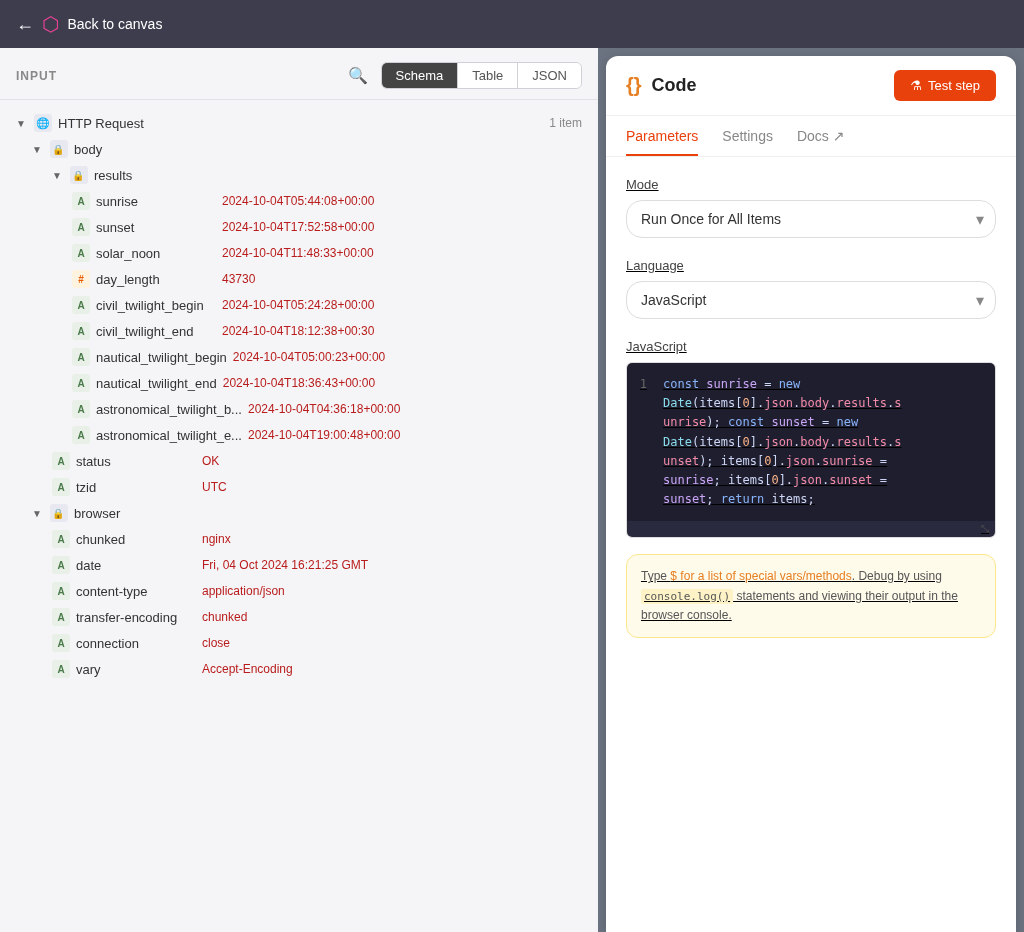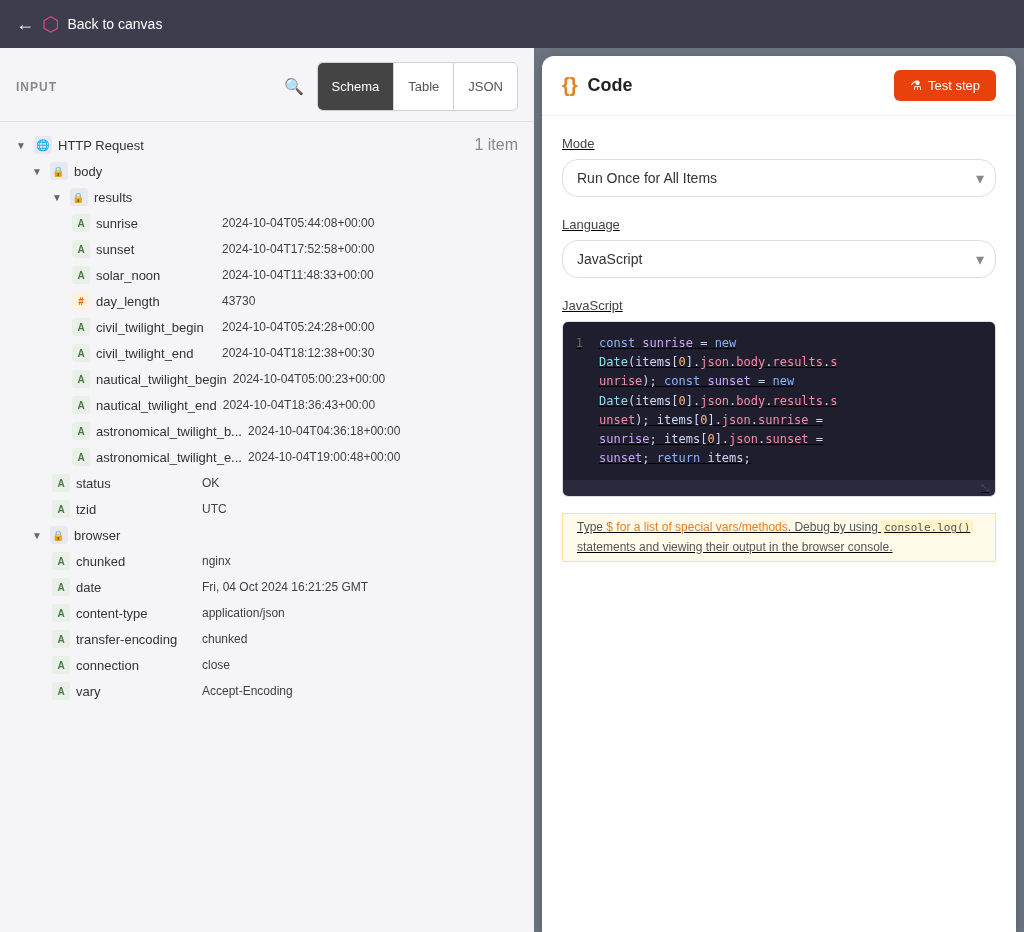--- a/index.html
+++ b/index.html
@@ -39,21 +39,21 @@
     
     .main-content {
       display: flex;
       flex: 1;
       overflow: hidden;
     }
 
     
     .left-panel {
       background: #f5f5f7;
-      width: 534px;
+      width: 598px;
       flex-shrink: 0;
       display: flex;
       flex-direction: column;
       overflow: hidden;
     }
 
     .left-header {
       display: flex;
       align-items: center;
       justify-content: space-between;
@@ -84,21 +84,21 @@
     }
 
     .tab-group {
       display: flex;
       border: 1px solid #d0d0d8;
       border-radius: 6px;
       overflow: hidden;
     }
 
     .tab-btn {
-      padding: 16px 14px;
+      padding: 5px 14px;
       font-size: 13px;
       border: none;
       background: white;
       cursor: pointer;
       color: #555;
     }
     .tab-btn.active {
       background: #444;
       color: white;
     }
@@ -154,27 +154,27 @@
     .type-a { background: #e8f0e8; color: #4a7a4a; }
     .type-hash { background: #fff3e0; color: #e65c00; }
 
     .item-name {
       font-weight: 500;
       color: #333;
       min-width: 120px;
     }
 
     .item-value {
-      color: #404040;
+      color: #b91c1c;
       font-size: 12px;
     }
 
     .item-count {
       margin-left: auto;
-      font-size: 16px;
+      font-size: 12px;
       color: #888;
     }
 
     
     .indent-0 { padding-left: 16px; }
     .indent-1 { padding-left: 32px; }
     .indent-2 { padding-left: 52px; }
     .indent-3 { padding-left: 72px; }
 
     
@@ -334,22 +334,22 @@
     }
 
     .resize-icon {
       color: #555;
       font-size: 10px;
     }
 
     .hint-box {
       background: #fffbeb;
       border: 1px solid #fde68a;
-      border-radius: 0;
-      padding: 4px 14px;
+      border-radius: 12px;
+      padding: 12px 14px;
       font-size: 12px;
       color: #555;
       line-height: 1.6;
     }
 
     .hint-box .special {
       color: #e67e22;
       font-weight: 500;
     }
 
@@ -519,20 +519,27 @@
       <div class="panel-title">
         <span class="code-icon">{}</span>
         <span>Code</span>
       </div>
       <button class="test-step-btn">
         <span>⚗</span>
         <span>Test step</span>
       </button>
     </div>
 
+    <div class="panel-tabs">
+      <button class="panel-tab active">Parameters</button>
+      <button class="panel-tab">Settings</button>
+      <button class="panel-tab">
+        <span>Docs ↗</span>
+      </button>
+    </div>
 
     <div class="panel-body">
 
       <div class="field-label">Mode</div>
       <div class="select-wrapper">
         <select>
           <option>Run Once for All Items</option>
         </select>
         <span class="select-chevron">▾</span>
       </div>

